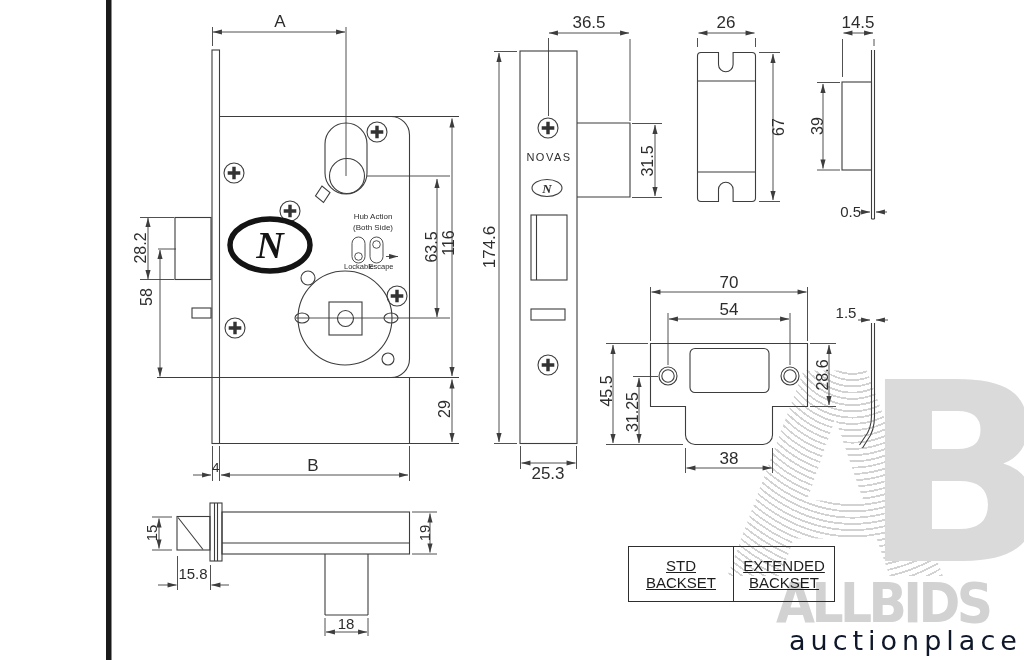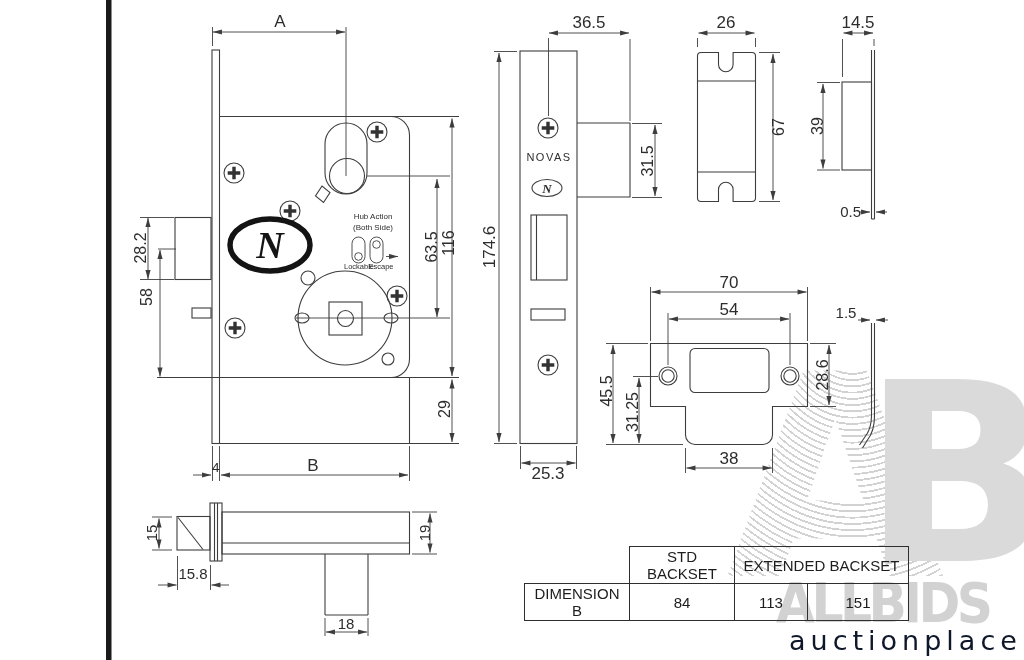--- a/index.html
+++ b/index.html
@@ -28,22 +28,22 @@
   .dimsm{font:15px "Liberation Sans",sans-serif;fill:#2d2d2d;}
   .dimxs{font:13.5px "Liberation Sans",sans-serif;fill:#2d2d2d;}
   .tiny{font:8px "Liberation Sans",sans-serif;fill:#2d2d2d;}
   .tiny2{font:7.5px "Liberation Sans",sans-serif;fill:#2d2d2d;}
   .logo-n{font:italic bold 38px "Liberation Serif",serif;fill:#141414;}
   .logo-n-sm{font:italic bold 13px "Liberation Serif",serif;fill:#2d2d2d;}
   .brand-txt{font:11px "Liberation Sans",sans-serif;fill:#2d2d2d;letter-spacing:1.5px;}
   
   table.dim-table{position:absolute;left:524px;top:546px;z-index:2;border-collapse:collapse;
         font:15px "Liberation Sans",sans-serif;color:#1d1d1d;background:transparent;}
-  table.dim-table td{border:1.6px solid #2e2e2e;text-align:center;height:21px;padding:1px 6px;
-        background:transparent;}
+  table.dim-table td{border:1.6px solid #2e2e2e;text-align:center;height:21px;padding:10px 6px;
+        background:transparent;text-decoration:underline;}
   table.dim-table td.blank{border:none;}
   table.dim-table td.c0{width:92px;}
   table.dim-table td.c1{width:92px;}
   table.dim-table td.c2{width:60px;}
   table.dim-table td.c3{width:88px;}
 </style>
 </head>
 <body>
 
 <div id="stage">
@@ -291,22 +291,16 @@
     </g>
   </svg>
 
   <table class="dim-table">
     <tbody>
         <tr>
       <td class="blank c0"></td>
       <td class="c1">STD BACKSET</td>
       <td class="c2 c3" colspan="2">EXTENDED BACKSET</td>
     </tr>
-    <tr>
-      <td class="c0">DIMENSION B</td>
-      <td class="c1">84</td>
-      <td class="c2">113</td>
-      <td class="c3">151</td>
-    </tr>
   </tbody>
     </table>
 
 </div>
 
 </body></html>

